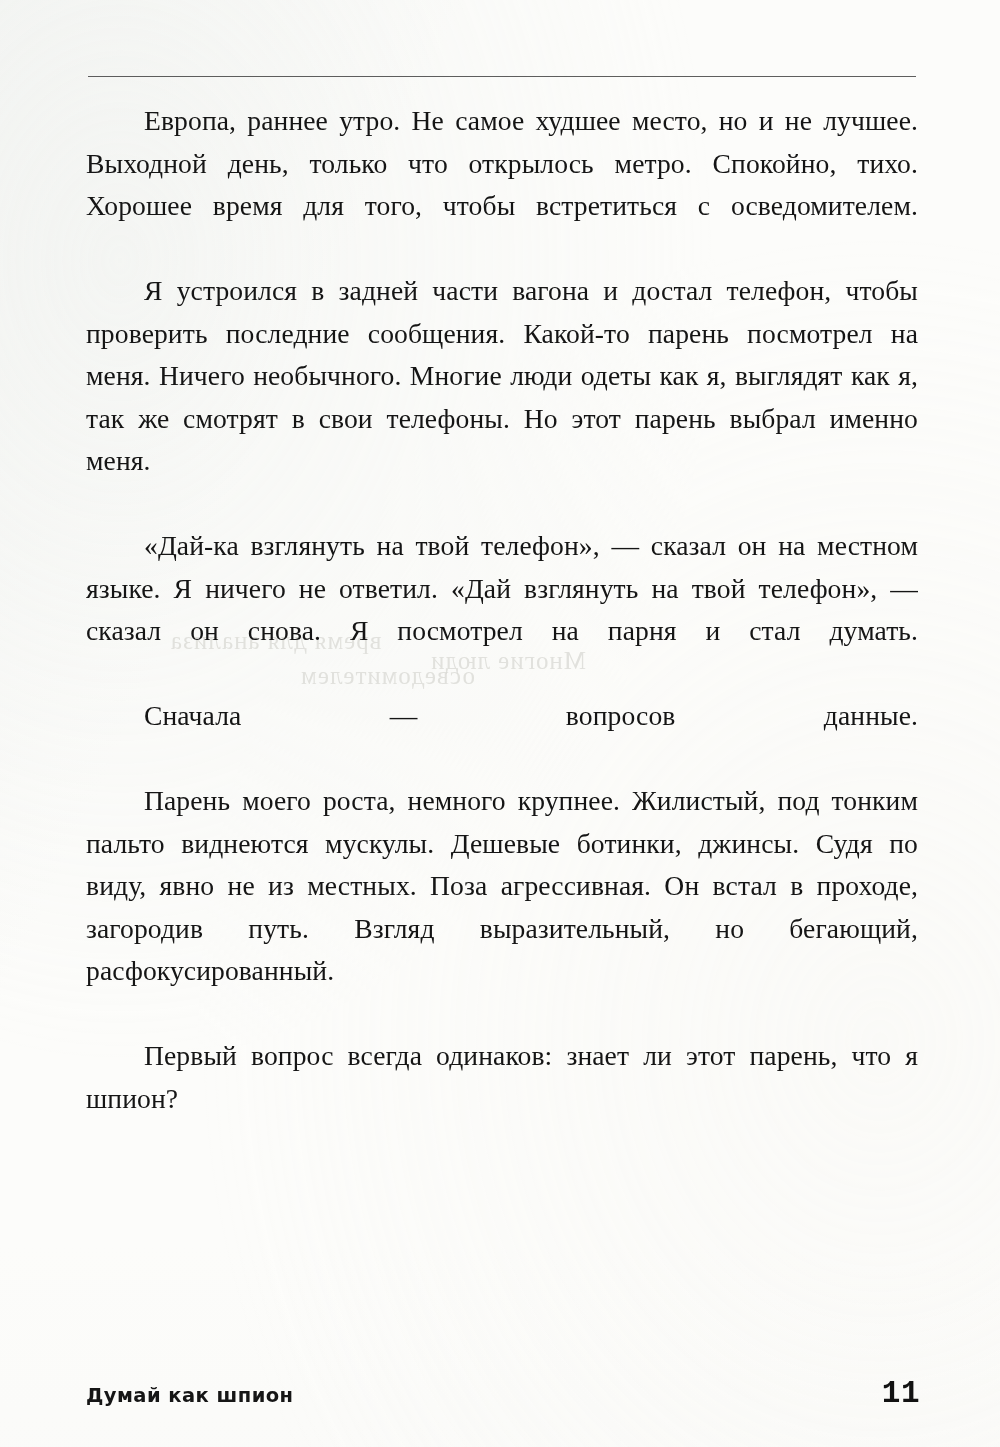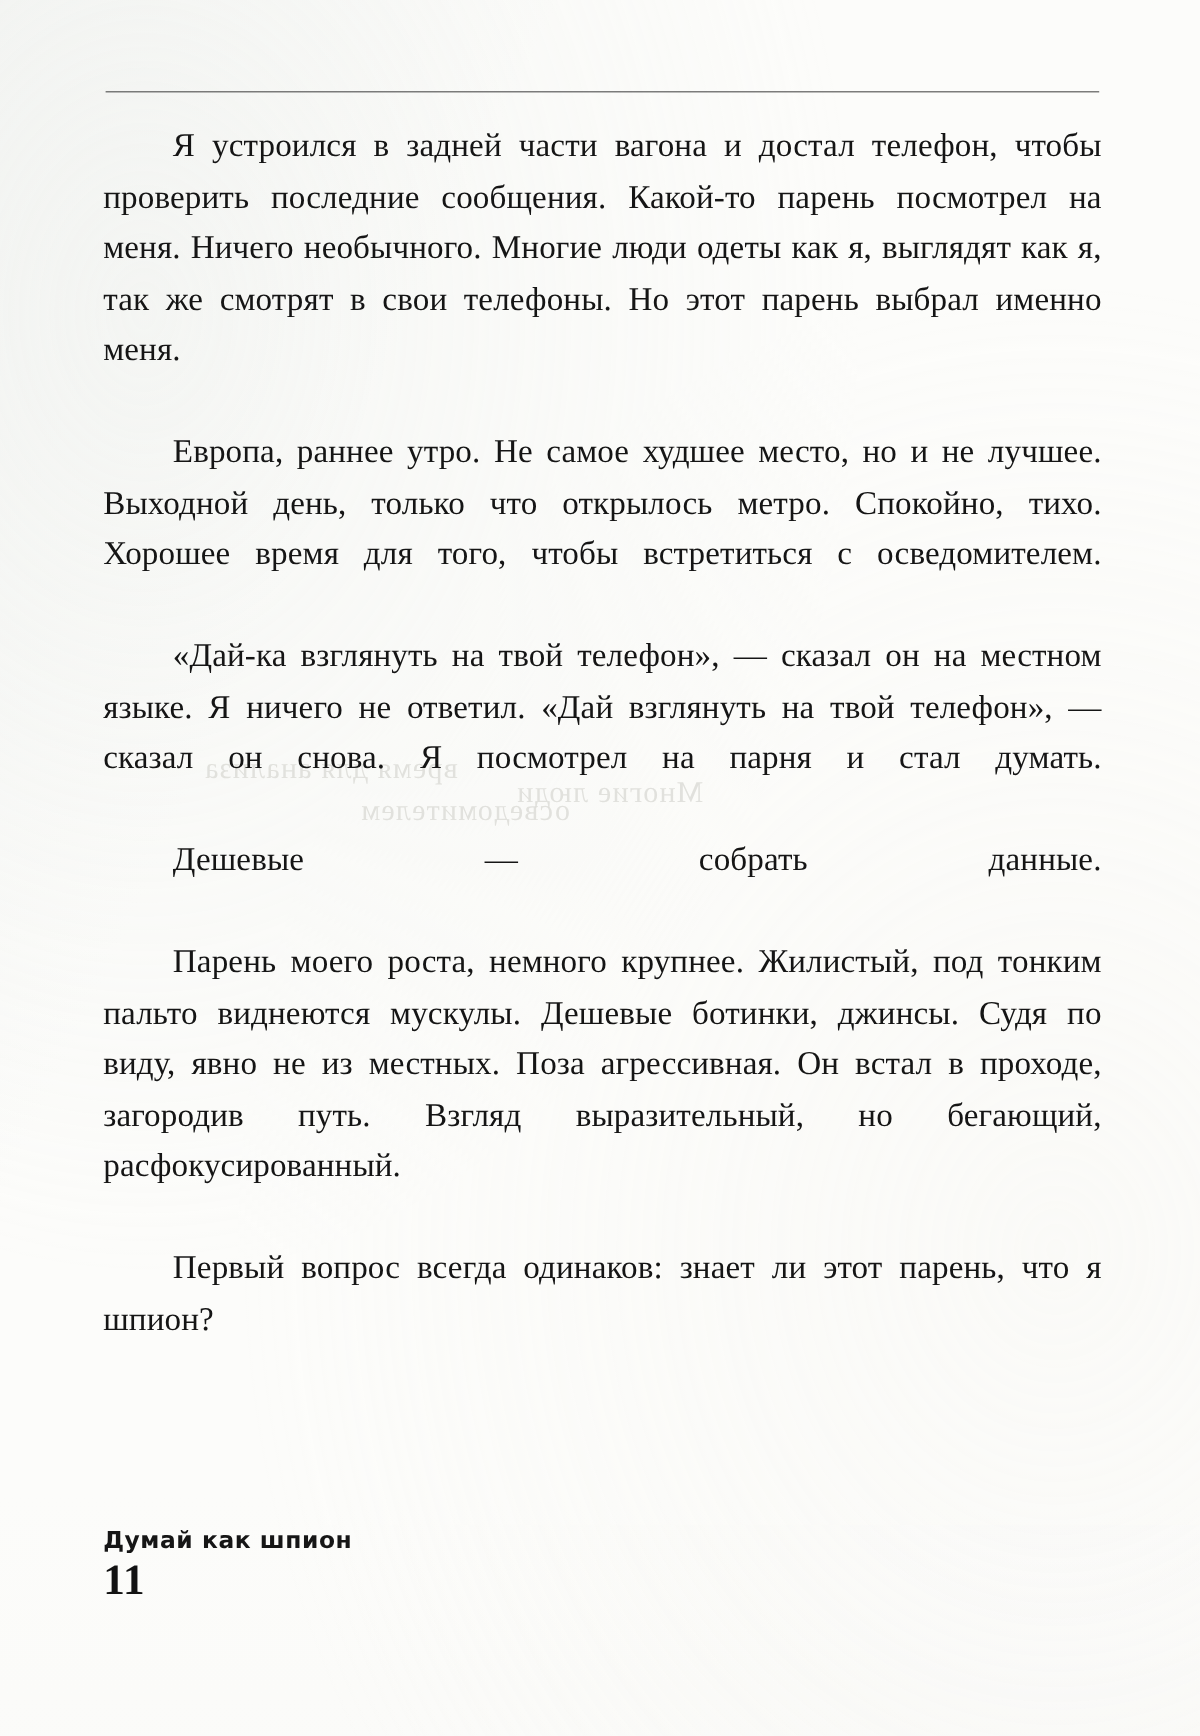--- a/index.html
+++ b/index.html
@@ -71,39 +71,39 @@
   p.para:after {
     content: "";
     display: inline-block;
     width: 100%;
   }
 
   .footer {
     position: absolute;
     left: 86px;
     right: 80px;
-    top: 1272px;
+    top: 1376px;
     height: 40px;
     display: flex;
     align-items: baseline;
-    flex-direction: column;
+    justify-content: space-between;
   }
 
   .running-title {
     font-family: "DejaVu Sans", "Liberation Sans", sans-serif;
     font-weight: 700;
     font-size: 19.5px;
     letter-spacing: .45px;
     color: #161616;
   }
 
   .page-number {
-    font-family: Liberation Serif, serif;
+    font-family: Liberation Mono, monospace;
     font-weight: 700;
-    font-size: 36px;
+    font-size: 31px;
     letter-spacing: .5px;
     color: #121212;
   }
 
   
   .showthrough {
     position: absolute;
     pointer-events: none;
     color: #d9d9d4;
     font-size: 25px;
@@ -122,24 +122,24 @@
 
   <div class="paper-grain"></div>
 
   <div class="top-rule"></div>
 
   <div class="showthrough" style="left:170px; top:620px;">время для анализа</div>
   <div class="showthrough" style="left:300px; top:655px;">осведомителем</div>
   <div class="showthrough" style="left:430px; top:640px;">Многие люди</div>
 
   <div class="text-block">
+    <p class="para">Европа, раннее утро. Не самое худшее место, но и не лучшее. Выходной день, только что открылось метро. Спокойно, тихо. Хорошее время для того, чтобы встретиться с осведомителем.</p>
     <p class="para">Я устроился в задней части вагона и достал телефон, чтобы проверить последние сообщения. Какой-то парень посмотрел на меня. Ничего необычного. Многие люди одеты как я, выглядят как я, так же смотрят в свои телефоны. Но этот парень выбрал именно меня.</p>
-    <p class="para">Европа, раннее утро. Не самое худшее место, но и не лучшее. Выходной день, только что открылось метро. Спокойно, тихо. Хорошее время для того, чтобы встретиться с осведомителем.</p>
     <p class="para">«Дай-ка взглянуть на твой телефон», — сказал он на местном языке. Я ничего не ответил. «Дай взглянуть на твой телефон», — сказал он снова. Я посмотрел на парня и стал думать.</p>
-    <p class="para">Дешевые — собрать данные.</p>
+    <p class="para">Сначала — вопросов данные.</p>
     <p class="para">Парень моего роста, немного крупнее. Жилистый, под тонким пальто виднеются мускулы. Дешевые ботинки, джинсы. Судя по виду, явно не из местных. Поза агрессивная. Он встал в проходе, загородив путь. Взгляд выразительный, но бегающий, расфокусированный.</p>
     <p class="para">Первый вопрос всегда одинаков: знает ли этот парень, что я шпион?</p>
   </div>
 
   <div class="footer">
     <div class="running-title">Думай как шпион</div>
     <div class="page-number">11</div>
   </div>
 
 </div>

